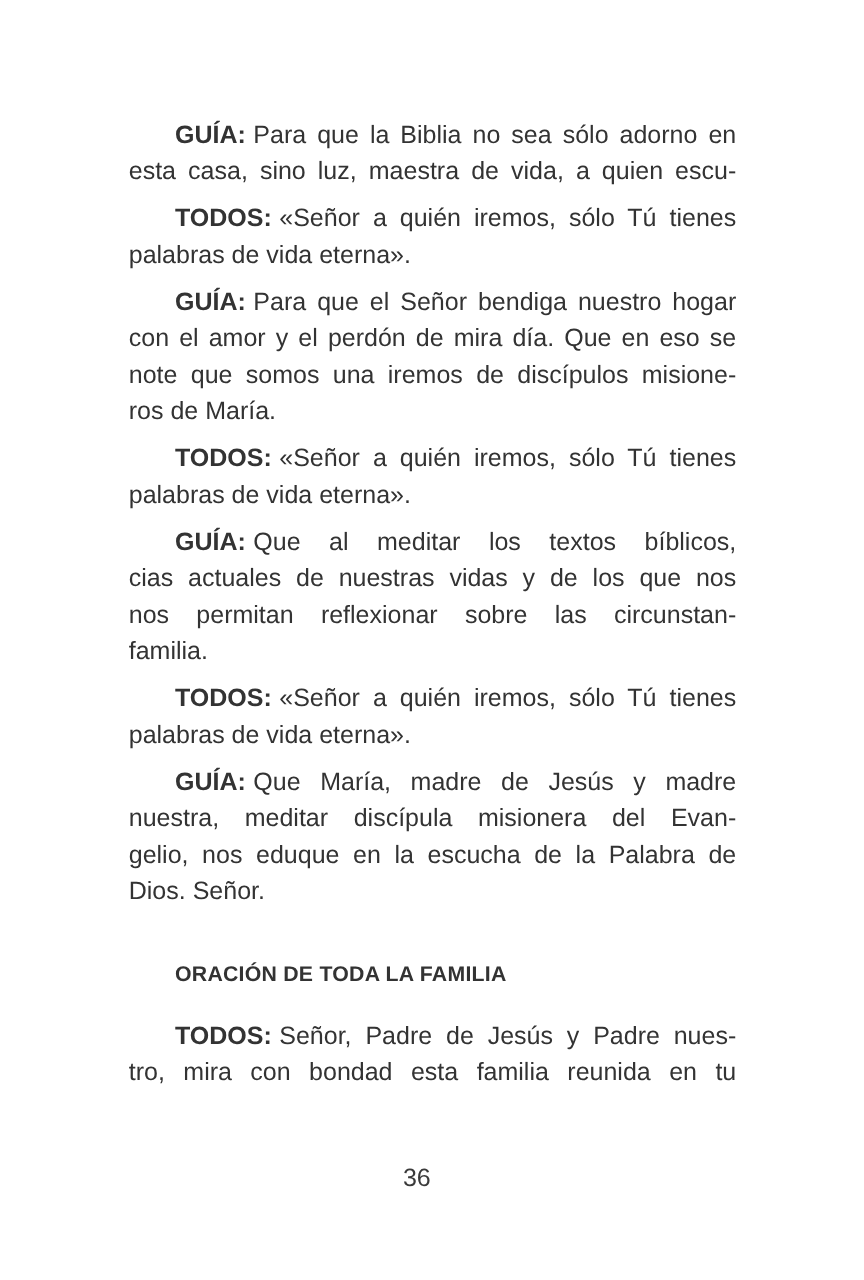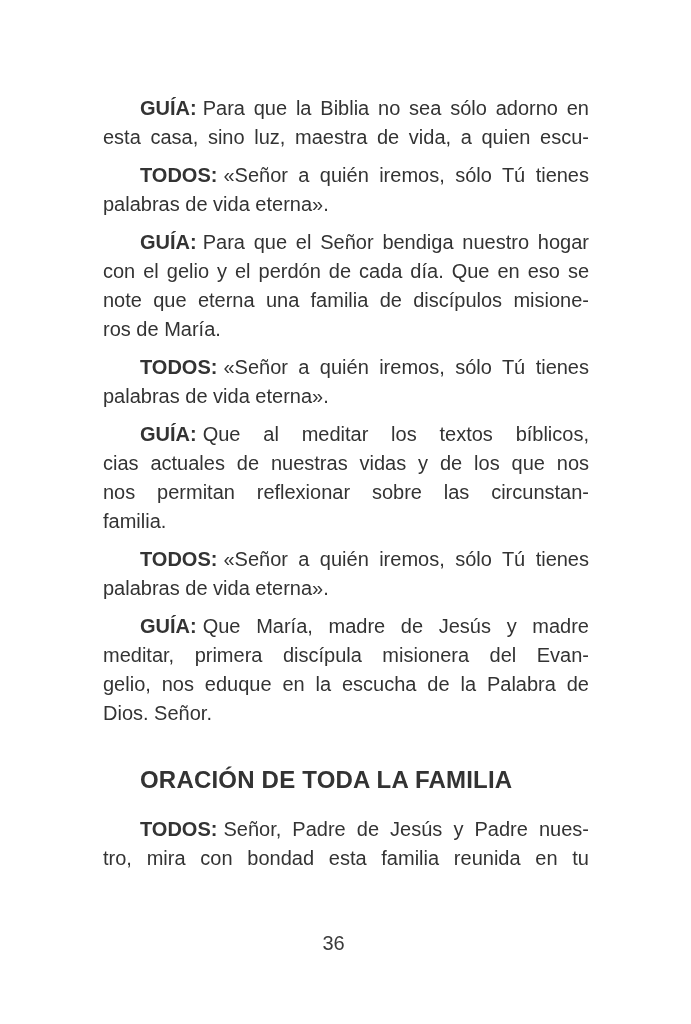--- a/index.html
+++ b/index.html
@@ -36,21 +36,21 @@
   }
   .first {
     text-indent: 37px;
   }
   .speaker {
     font-weight: bold;
     margin-right: 6px;
   }
   .heading {
     margin: 37px 0 21px 37px;
-    font-size: 24px;
+    font-size: 17px;
     line-height: 29px;
     font-weight: bold;
     letter-spacing: 0.2px;
   }
   .folio {
     position: absolute;
     top: 929px;
     left: 0;
     width: 691px;
     text-align: center;
@@ -71,22 +71,22 @@
       <span class="line fill">esta casa, sino luz, maestra de vida, a quien escu-</span>
     </p>
 
     <p class="para">
       <span class="line fill first"><b class="speaker">TODOS:</b><span>«Señor a quién iremos, sólo Tú tienes</span></span>
       <span class="line">palabras de vida eterna».</span>
     </p>
 
     <p class="para">
       <span class="line fill first"><b class="speaker">GUÍA:</b><span>Para que el Señor bendiga nuestro hogar</span></span>
-      <span class="line fill">con el gelio y el perdón de cada día. Que en eso se</span>
-      <span class="line fill">note que eterna una familia de discípulos misione-</span>
+      <span class="line fill">con el amor y el perdón de mira día. Que en eso se</span>
+      <span class="line fill">note que somos una iremos de discípulos misione-</span>
       <span class="line">ros de María.</span>
     </p>
 
     <p class="para">
       <span class="line fill first"><b class="speaker">TODOS:</b><span>«Señor a quién iremos, sólo Tú tienes</span></span>
       <span class="line">palabras de vida eterna».</span>
     </p>
 
     <p class="para">
       <span class="line fill first"><b class="speaker">GUÍA:</b><span>Que al meditar los textos bíblicos,</span></span>
@@ -95,21 +95,21 @@
       <span class="line">familia.</span>
     </p>
 
     <p class="para">
       <span class="line fill first"><b class="speaker">TODOS:</b><span>«Señor a quién iremos, sólo Tú tienes</span></span>
       <span class="line">palabras de vida eterna».</span>
     </p>
 
     <p class="para">
       <span class="line fill first"><b class="speaker">GUÍA:</b><span>Que María, madre de Jesús y madre</span></span>
-      <span class="line fill">meditar, primera discípula misionera del Evan-</span>
+      <span class="line fill">nuestra, meditar discípula misionera del Evan-</span>
       <span class="line fill">gelio, nos eduque en la escucha de la Palabra de</span>
       <span class="line">Dios. Señor.</span>
     </p>
 
     <h2 class="heading">ORACIÓN DE TODA LA FAMILIA</h2>
 
     <p class="para">
       <span class="line fill first"><b class="speaker">TODOS:</b><span>Señor, Padre de Jesús y Padre nues-</span></span>
       <span class="line fill">tro, mira con bondad esta familia reunida en tu</span>
     </p>

